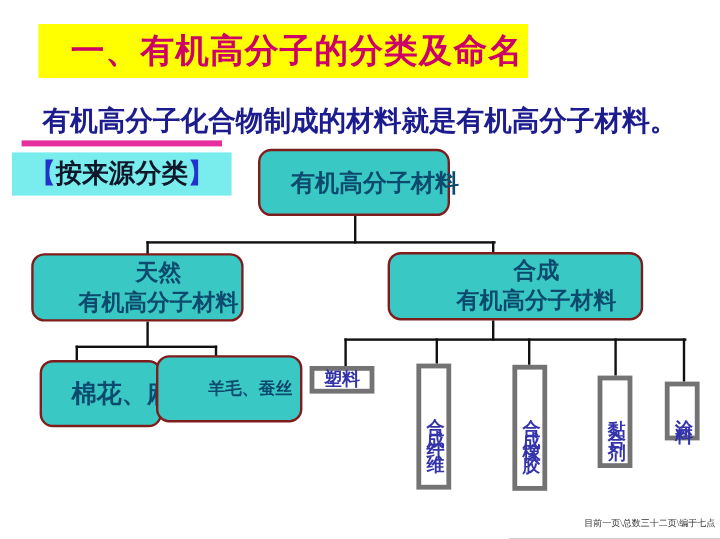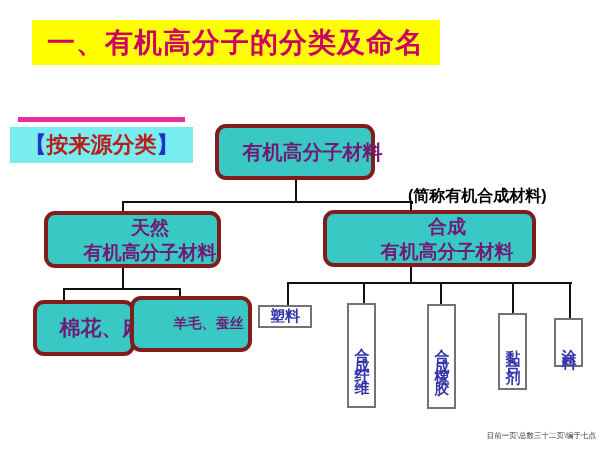--- a/index.html
+++ b/index.html
@@ -6,56 +6,56 @@
   .stage{
     position:relative;width:600px;height:449px;background:#ffffff;overflow:hidden;
     font-family:"Liberation Sans","DejaVu Sans",sans-serif;
   }
   
   .banner{
     position:absolute;left:32px;top:20px;width:408px;height:45px;
     background:#ffff00;display:flex;align-items:center;
   }
   .banner .title-text{
-    padding-left:15px;font-size:28px;font-weight:bold;color:#cc0066;
+    padding-left:27px;font-size:28px;font-weight:bold;color:#cc0066;
     white-space:nowrap;letter-spacing:1px;
   }
   
   .subtitle{
     position:absolute;left:0;top:85px;width:600px;text-align:center;
     font-size:23px;font-weight:bold;color:#1c1c8f;white-space:nowrap;
   }
   
   .decor-strip{position:absolute;left:18px;top:117px;width:167px;height:5px;background:#e62e9e;}
   .class-label{
     position:absolute;left:10px;top:127px;width:183px;height:36px;background:#79eded;
     display:flex;align-items:center;justify-content:center;
     font-size:22px;font-weight:bold;white-space:nowrap;
   }
   .class-label .bracket{color:#2233cc;}
-  .class-label .label-text{color:#b91c1c;}
+  .class-label .label-text{color:#0f172a;}
   
   .node{
-    position:absolute;background:#3ac8c4;border:4px solid #7f1d1d;border-radius:11px;
+    position:absolute;background:#3ac8c4;border:2px solid #7f1d1d;border-radius:11px;
     display:flex;flex-direction:column;align-items:center;justify-content:center;
-    color:#701a75;font-weight:bold;text-align:center;box-sizing:border-box;white-space:nowrap;padding-left:35px;
+    color:#0c4a6e;font-weight:bold;text-align:center;box-sizing:border-box;white-space:nowrap;padding-left:35px;
   }
   .node-root{left:215px;top:124px;width:160px;height:56px;font-size:20px;}
-  .node-natural{left:44px;top:211px;width:177px;height:57px;font-size:19px;line-height:25px;}
+  .node-natural{left:26px;top:211px;width:177px;height:57px;font-size:19px;line-height:25px;}
   .node-synthetic{left:323px;top:210px;width:213px;height:57px;font-size:19px;line-height:25px;}
   .node-cotton{left:13px;top:300px;width:102px;height:56px;font-size:21px;margin-left:20px;}
   .node-wool{left:130px;top:296px;width:122px;height:56px;font-size:14px;}
   
   .note{
     position:absolute;left:408px;top:186px;width:180px;font-size:16px;color:#000;
     white-space:nowrap;font-weight:bold;
   }
   
   .leaf{
-    position:absolute;background:#fff;border:2px solid #737373;box-sizing:border-box;
+    position:absolute;background:#fff;border:4px solid #737373;box-sizing:border-box;
     display:flex;align-items:center;justify-content:center;
     color:#3333aa;font-weight:bold;font-size:15px;
   }
   .leaf-plastic{left:258px;top:305px;width:54px;height:23px;}
   .leaf-fiber{left:347px;top:303px;width:29px;height:105px;}
   .leaf-rubber{left:427px;top:304px;width:29px;height:105px;}
   .leaf-adhesive{left:498px;top:313px;width:29px;height:77px;}
   .leaf-paint{left:554px;top:318px;width:29px;height:49px;}
   .vtext{writing-mode:vertical-lr;text-orientation:upright;}
   .sp10{letter-spacing:10px;}
@@ -86,20 +86,21 @@
 </style>
 </head>
 <body>
 
 <div class="stage">
 
   <div class="banner">
     <span class="title-text">一、有机高分子的分类及命名</span>
   </div>
 
+  <div class="subtitle">有机高分子化合物制成的材料就是有机高分子材料。</div>
 
   <div class="decor-strip"></div>
 
   <div class="class-label">
     <span class="bracket">【</span>
       <span class="label-text">按来源分类</span>
       <span class="bracket">】</span>
   </div>
 
   <div class="line l-root-stem"></div>
@@ -113,21 +114,20 @@
   <div class="line l-syn-stem"></div>
   <div class="line l-h3"></div>
   <div class="line l-drop-plastic"></div>
   <div class="line l-drop-fiber"></div>
   <div class="line l-drop-rubber"></div>
   <div class="line l-drop-adhesive"></div>
   <div class="line l-drop-paint"></div>
 
   <div class="node node-root">有机高分子材料</div>
 
-  <div class="note">(简称有机合成材料)</div>
 
   <div class="node node-natural">
     <div>天然</div>
     <div>有机高分子材料</div>
   </div>
 
   <div class="node node-synthetic">
     <div>合成</div>
     <div>有机高分子材料</div>
   </div>

